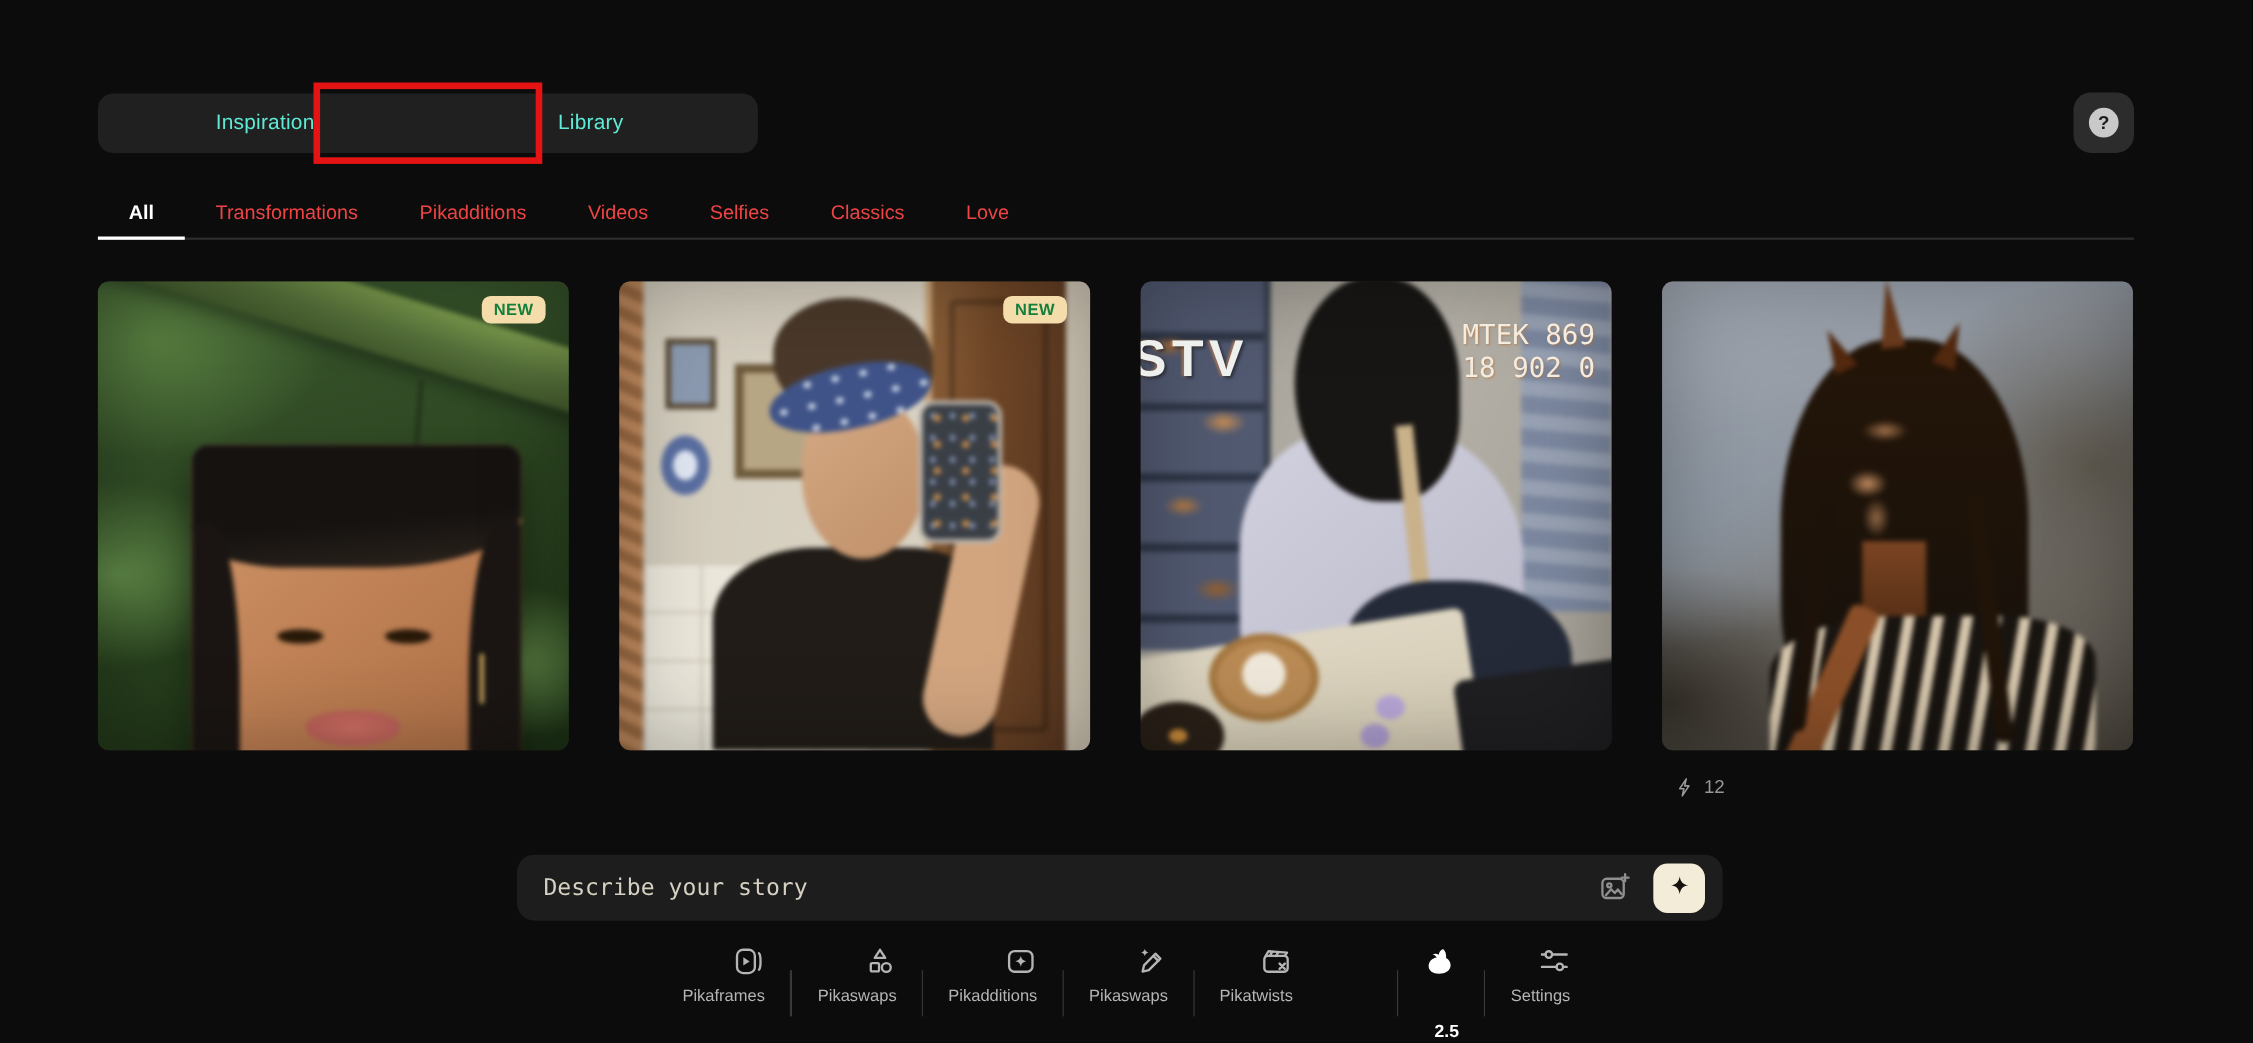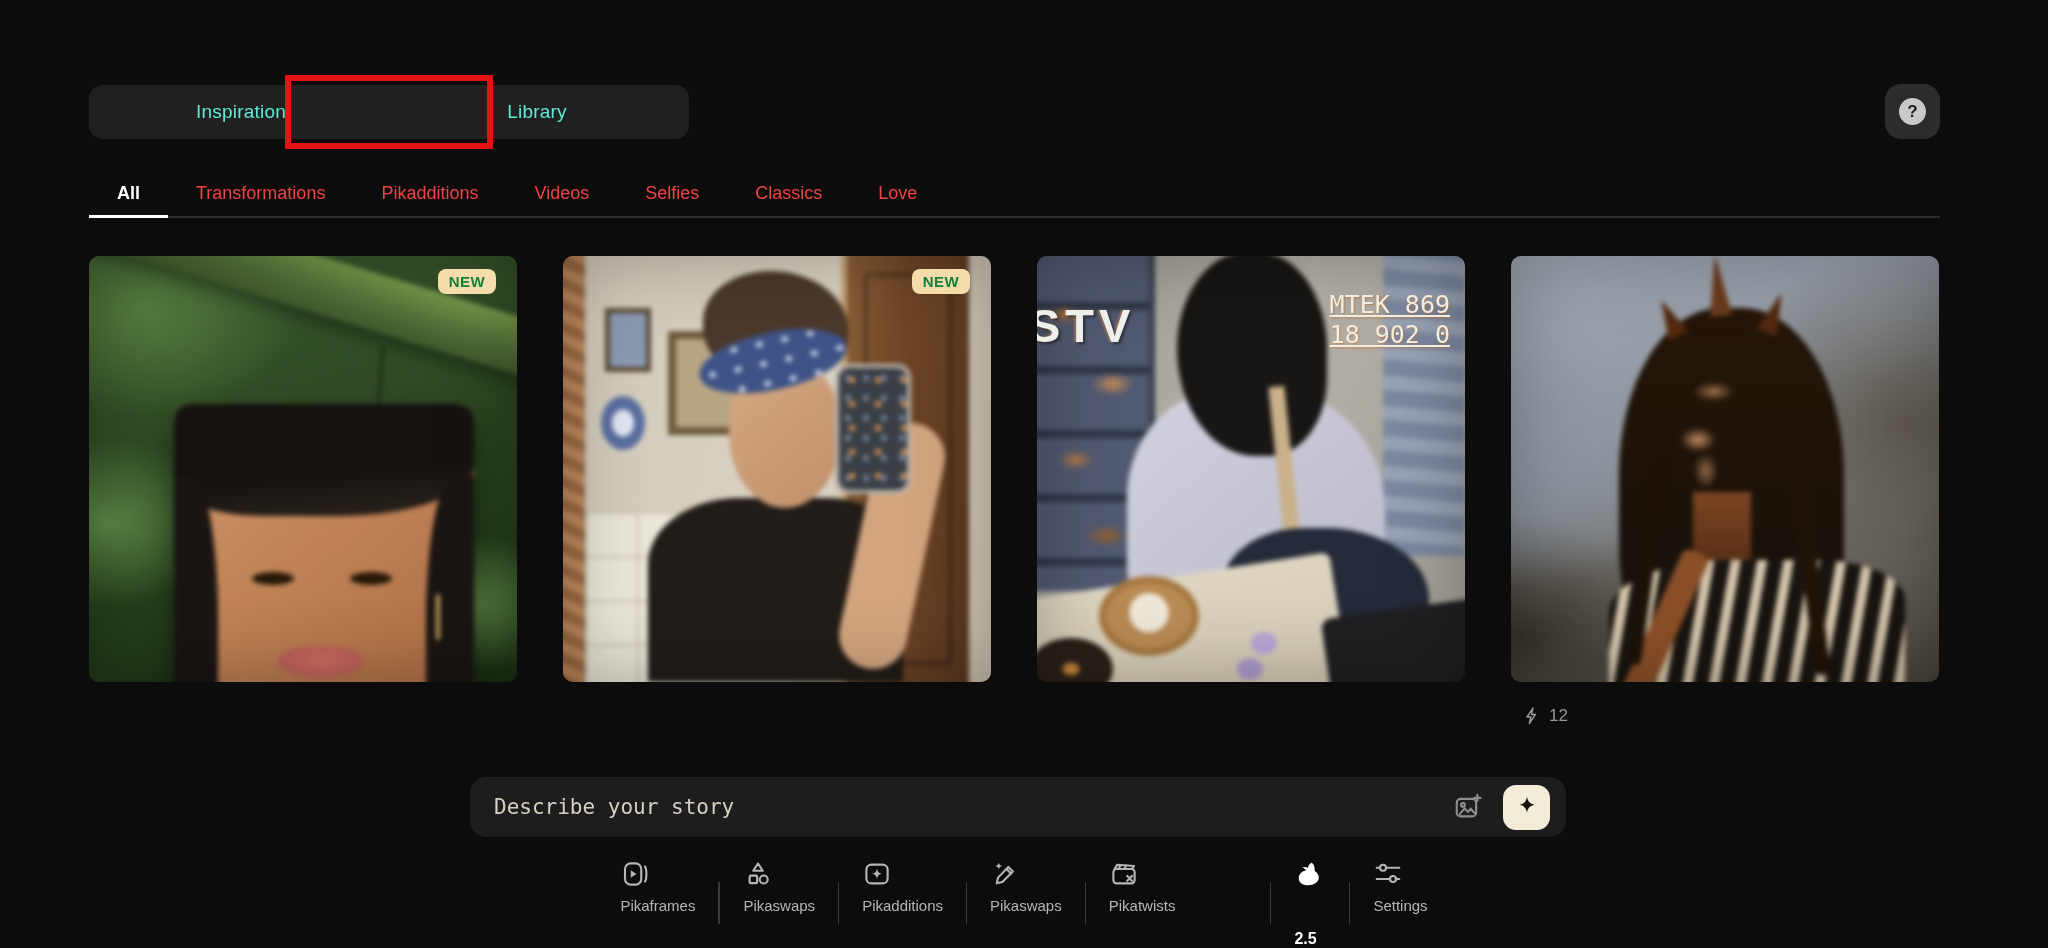--- a/index.html
+++ b/index.html
@@ -139,21 +139,20 @@
   .c3-register { left:302px; top:362px; width:160px; height:130px; background:#1f1f22; transform:rotate(-8deg); border-radius:10px; }
   .cctv-station {
     position:absolute; left:-8px; top:42px; z-index:6;
     font-size:47px; font-weight:700; letter-spacing:5px; color:#eef0ee;
     text-shadow:2px 2px 3px rgba(0,0,0,.45), -2px 0 2px rgba(216,138,74,.55);
   }
   .cctv-ts {
     position:absolute; right:15px; top:34px; z-index:6; text-align:center;
     font-family:"DejaVu Sans Mono",monospace; font-size:25px; line-height:1.2; color:#f3ece0;
     text-shadow:1px 1px 2px rgba(184,106,42,.6);
-    text-decoration:underline;
   }
   
   .scene4 { background:
     radial-gradient(280px 240px at 90% 40%, #5e584e, transparent 72%),
     radial-gradient(320px 170px at 0% 50%, rgba(142,152,164,.8), transparent 70%),
     radial-gradient(260px 170px at 4% 88%, #37322b, transparent 72%),
     linear-gradient(165deg,#a3aab4 0%,#8f96a0 38%,#6d6962 68%,#474138 100%); }
   .c4-hairback { left:118px; top:62px; width:225px; height:370px;
     background:linear-gradient(#241508,#14100b); border-radius:45% 45% 30% 35%; }
   .c4-spike { width:0; height:0; border-left:11px solid transparent; border-right:11px solid transparent; }
@@ -191,21 +190,21 @@
   .generate-btn {
     width:47px; height:45px; border-radius:13px; background:#f2ecd8;
     display:flex; align-items:center; justify-content:center; cursor:pointer;
   }
   
   .toolbar {
     position:absolute; left:0; top:858px; width:2048px;
     display:flex; justify-content:center; align-items:stretch;
   }
   .tool {
-    padding:0 23px; display:flex; flex-direction:column; align-items:flex-start; gap:7px;
+    padding:0 23px; display:flex; flex-direction:column; align-items:flex-end; gap:7px;
     color:#b5b5b5; font-size:15px; cursor:pointer;
   }
   .tool .ticon { height:32px; display:flex; align-items:center; }
   .tdivider { width:1px; background:#3a3a3a; height:42px; align-self:center; }
   .tool.model { margin-left:72px;gap:40px; }
   .tool.model .tlabel { color:#ffffff; font-weight:600; font-size:16px; }
   svg.stroke { fill:none; stroke:#b5b5b5; stroke-width:1.7; stroke-linecap:round; stroke-linejoin:round; }
   svg .fillpart { fill:#b5b5b5; stroke:none; }
 </style>
 </head>

